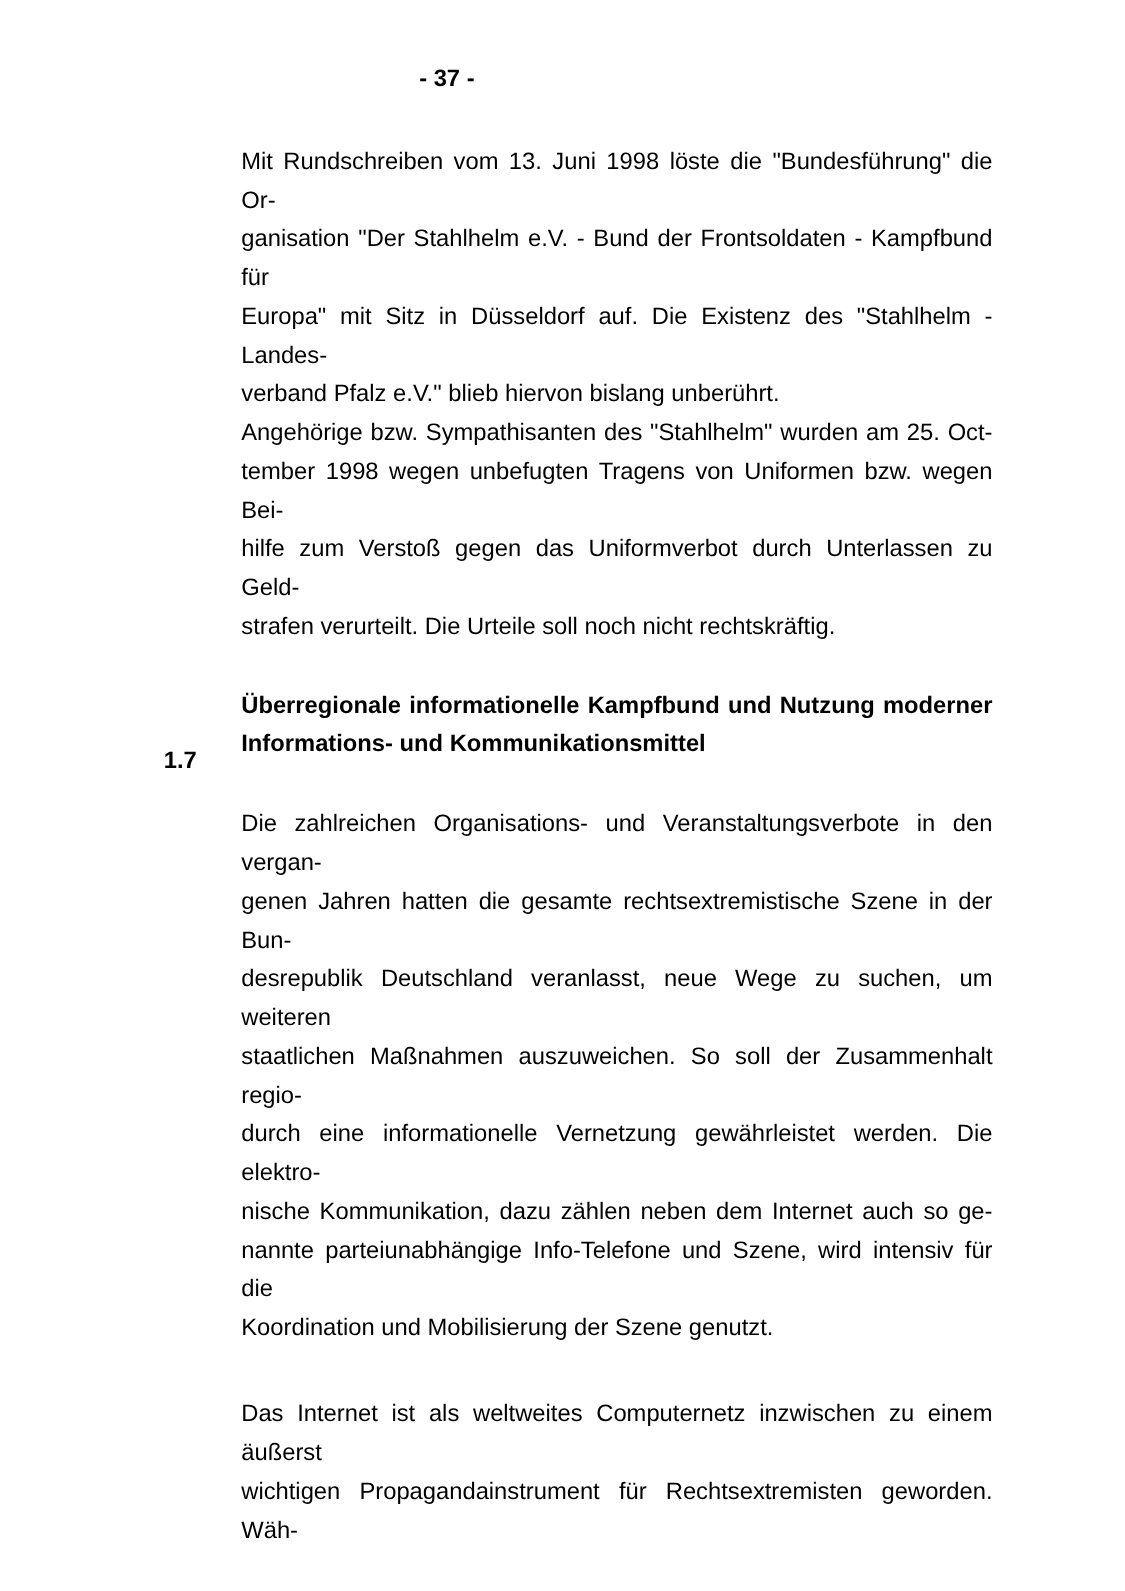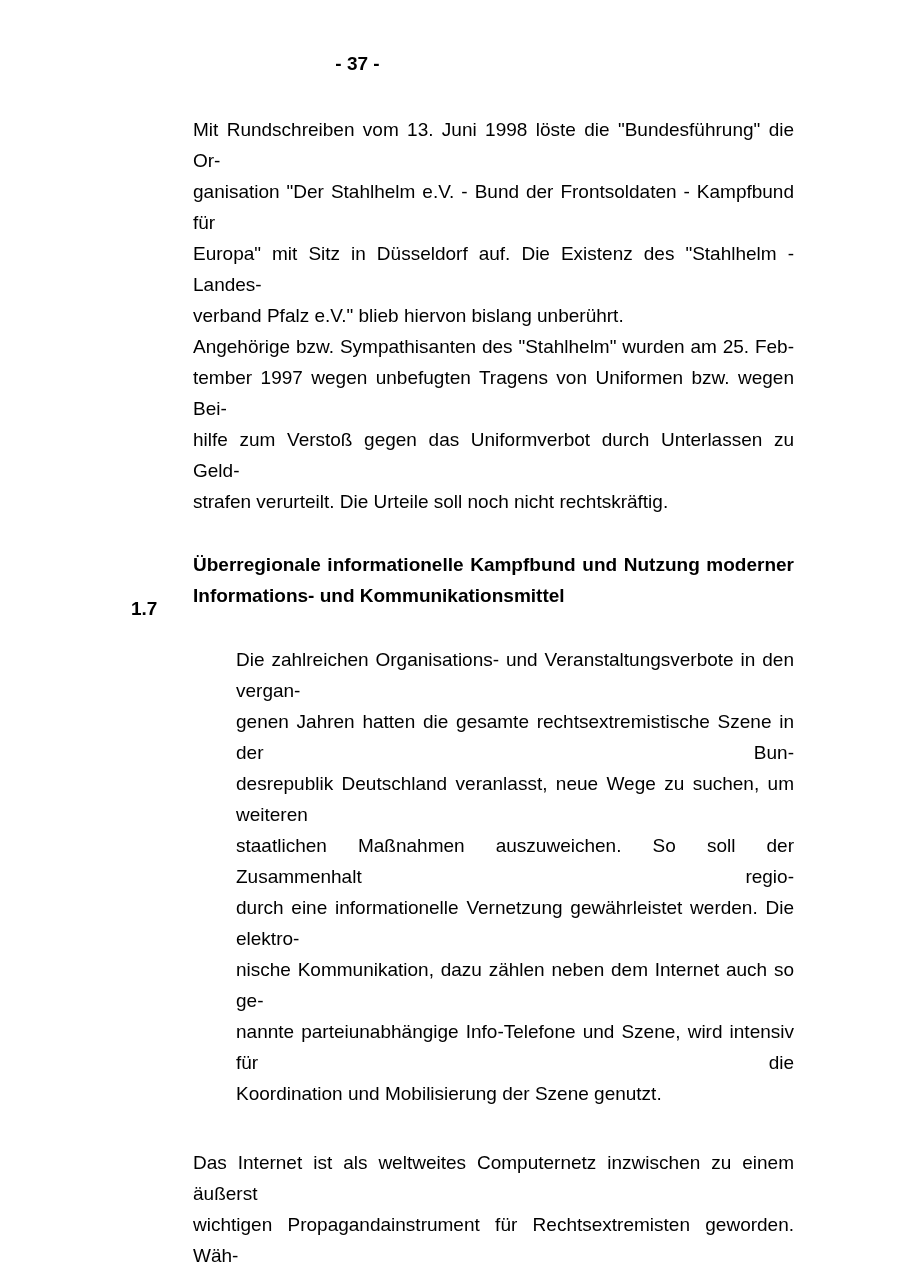--- a/index.html
+++ b/index.html
@@ -28,21 +28,21 @@
   .content {
     position: absolute;
     top: 114px;
     left: 193px;
     width: 601px;
   }
   .block {
     margin: 0;
   }
   .block-2 { margin-top: 32px; }
-  .block-3 { margin-top: 33px; margin-left: 43px; }
+  .block-3 { margin-top: 33px; }
   .block-4 { margin-top: 38px; }
   .line {
     line-height: 31px;
     text-align: justify;
     text-align-last: justify;
     white-space: normal;
   }
   .line.last {
     text-align: left;
     text-align-last: left;
@@ -66,22 +66,22 @@
 <div class="page-number">- 37 -</div>
 
 <div class="content" id="content">
     <div class="block block-0 paragraph">
       <div class="line">Mit Rundschreiben vom 13. Juni 1998 löste die "Bundesführung" die Or-</div>
       <div class="line">ganisation "Der Stahlhelm e.V. - Bund der Frontsoldaten - Kampfbund für</div>
       <div class="line">Europa" mit Sitz in Düsseldorf auf. Die Existenz des "Stahlhelm - Landes-</div>
       <div class="line last">verband Pfalz e.V." blieb hiervon bislang unberührt.</div>
     </div>
     <div class="block block-1 paragraph">
-      <div class="line">Angehörige bzw. Sympathisanten des "Stahlhelm" wurden am 25. Feb-</div>
-      <div class="line">tember 1997 wegen unbefugten Tragens von Uniformen bzw. wegen Bei-</div>
+      <div class="line">Angehörige bzw. Sympathisanten des "Stahlhelm" wurden am 25. Oct-</div>
+      <div class="line">tember 1998 wegen unbefugten Tragens von Uniformen bzw. wegen Bei-</div>
       <div class="line">hilfe zum Verstoß gegen das Uniformverbot durch Unterlassen zu Geld-</div>
       <div class="line last">strafen verurteilt. Die Urteile soll noch nicht rechtskräftig.</div>
     </div>
     <div class="block block-2 heading">
       <span class="heading-number">1.7</span>
       <div class="line">Überregionale informationelle Kampfbund und Nutzung moderner</div>
       <div class="line last">Informations- und Kommunikationsmittel</div>
     </div>
     <div class="block block-3 paragraph">
       <div class="line">Die zahlreichen Organisations- und Veranstaltungsverbote in den vergan-</div>

